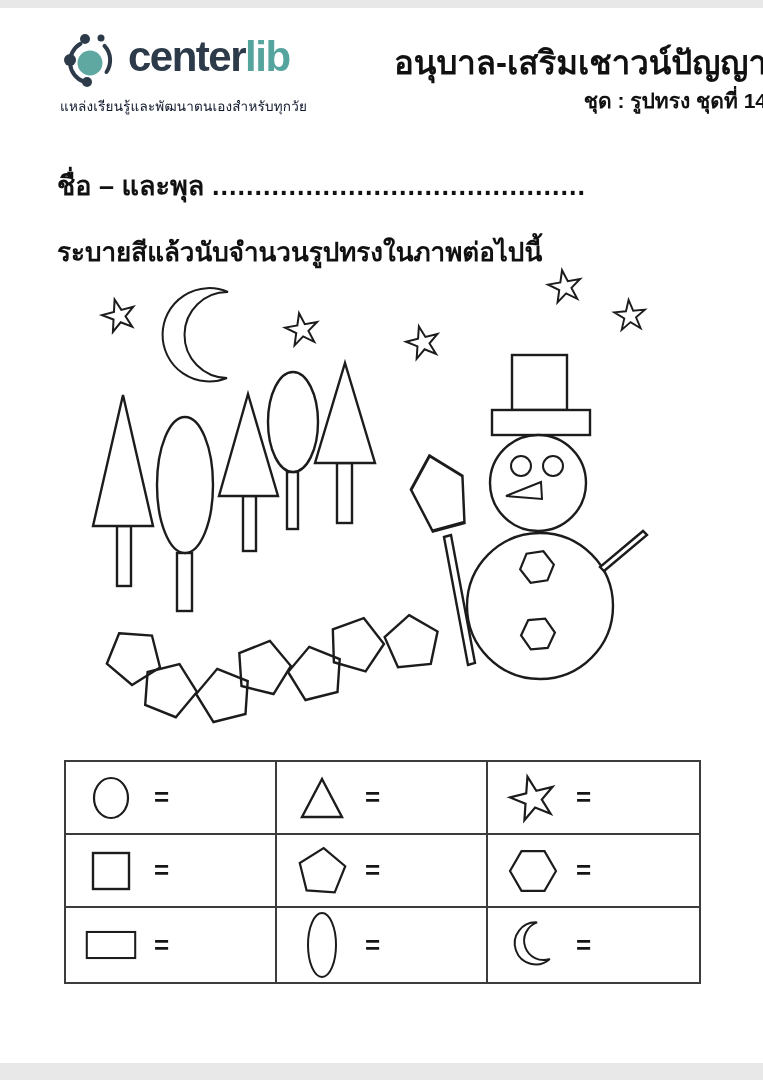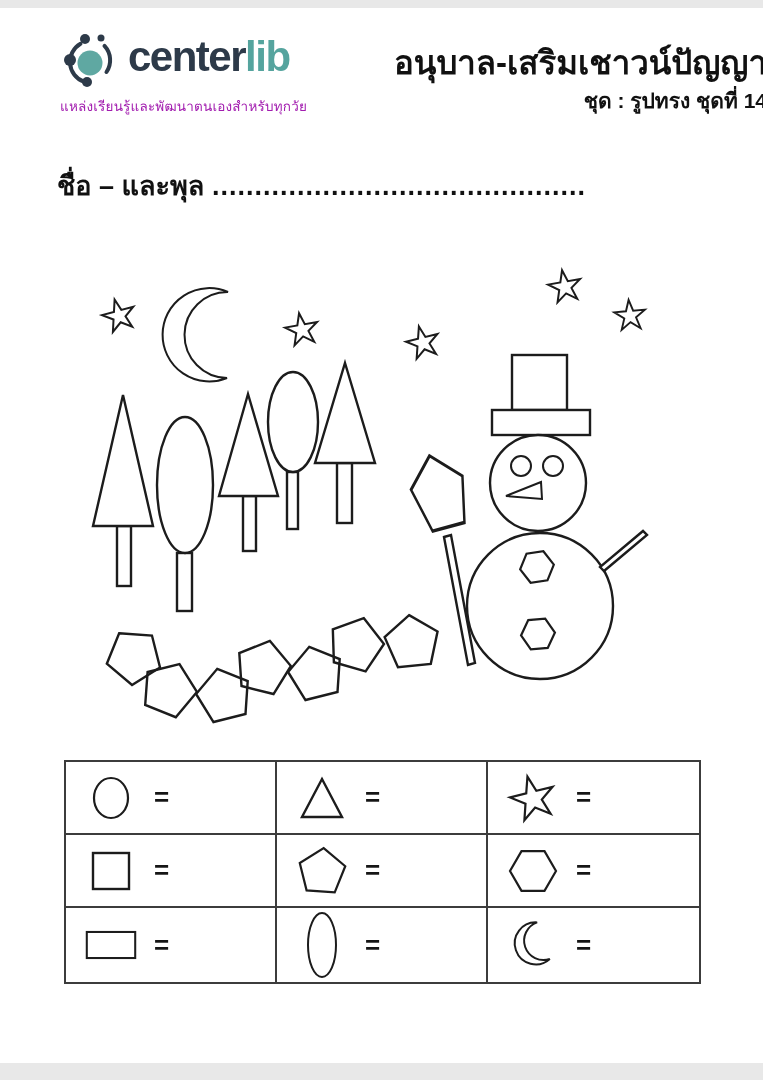--- a/index.html
+++ b/index.html
@@ -8,21 +8,21 @@
     font-family:"Liberation Sans","DejaVu Sans",sans-serif;color:#111;
     overflow:hidden;margin:8px auto;padding-left:30px;
   }
   
   .logo{position:absolute;left:60px;top:16px;}
   .logo-row{display:flex;align-items:flex-start;}
   .logo-icon{width:62px;height:64px;}
   .brand{margin-left:6px;margin-top:12px;font-size:42px;font-weight:bold;letter-spacing:-1.5px;line-height:1;}
   .brand .b1{color:#2d3a49;}
   .brand .b2{color:#55a49e;}
-  .tagline{margin-top:7px;font-size:13.5px;color:#a21caf;letter-spacing:.2px;}
+  .tagline{margin-top:7px;font-size:13.5px;color:#0f172a;letter-spacing:.2px;}
   
   .title-block{position:absolute;top:36px;right:26px;text-align:right;}
   .title{font-size:33px;font-weight:bold;line-height:1.15;}
   .subtitle{font-size:21px;font-weight:600;margin-top:2px;}
   
   .name-line{position:absolute;left:57px;top:156px;font-size:27px;font-weight:bold;white-space:nowrap;}
   .name-line .dots{font-weight:bold;letter-spacing:1px;}
   .instruction{position:absolute;left:57px;top:223px;font-size:26px;font-weight:600;}
   
   .scene{position:absolute;left:55px;top:255px;width:650px;height:490px;}
@@ -65,20 +65,21 @@
   <div class="title-block">
     <div class="title">อนุบาล-เสริมเชาวน์ปัญญา</div>
     <div class="subtitle">ชุด : รูปทรง ชุดที่ 14</div>
   </div>
 
   <div class="name-line">
     <span>ชื่อ – และพุล</span>
     <span class="dots">............................................</span>
   </div>
 
+  <div class="instruction">ระบายสีแล้วนับจำนวนรูปทรงในภาพต่อไปนี้</div>
 
   <svg class="scene" viewBox="0 0 650 490">
     <defs>
       <polygon id="star17" points="0,-17 3.8,-5.3 16.2,-5.3 6.2,2 10,13.8 0,6.5 -10,13.8 -6.2,2 -16.2,-5.3 -3.8,-5.3" fill="none" stroke="#1c1c1c" stroke-width="2"></polygon>
       <polygon id="pent28" points="0,-28 26.6,-8.7 16.5,22.7 -16.5,22.7 -26.6,-8.7" fill="none" stroke="#1c1c1c" stroke-width="2.4"></polygon>
     </defs>
 
     <g>
       <use href="#star17" transform="translate(64,53) rotate(-15)"></use>
       <use href="#star17" transform="translate(247,67) rotate(-10)"></use>

